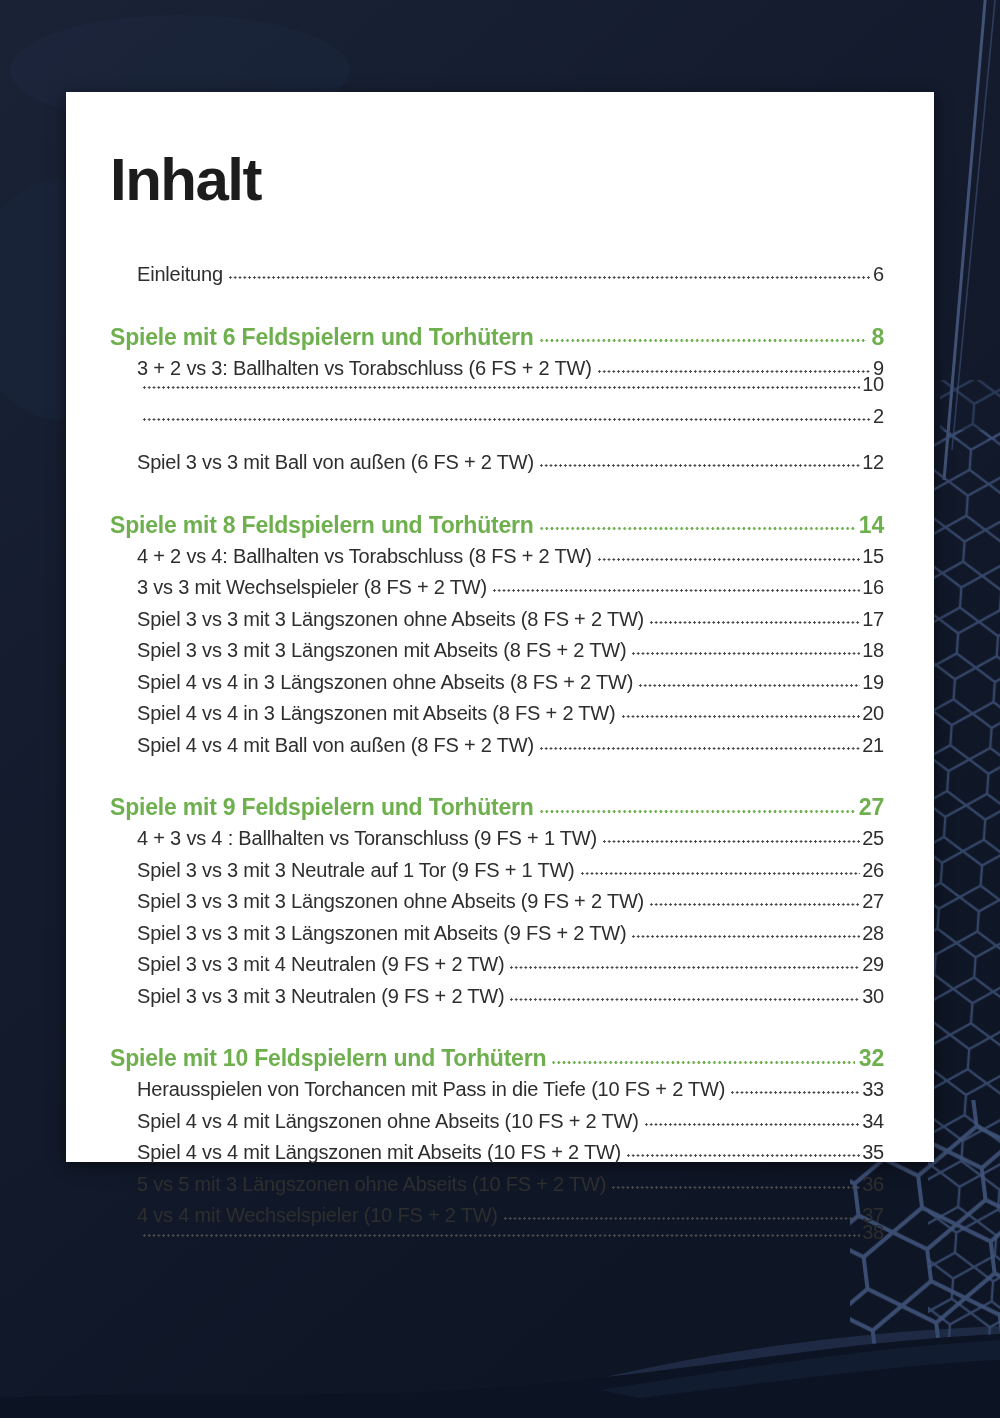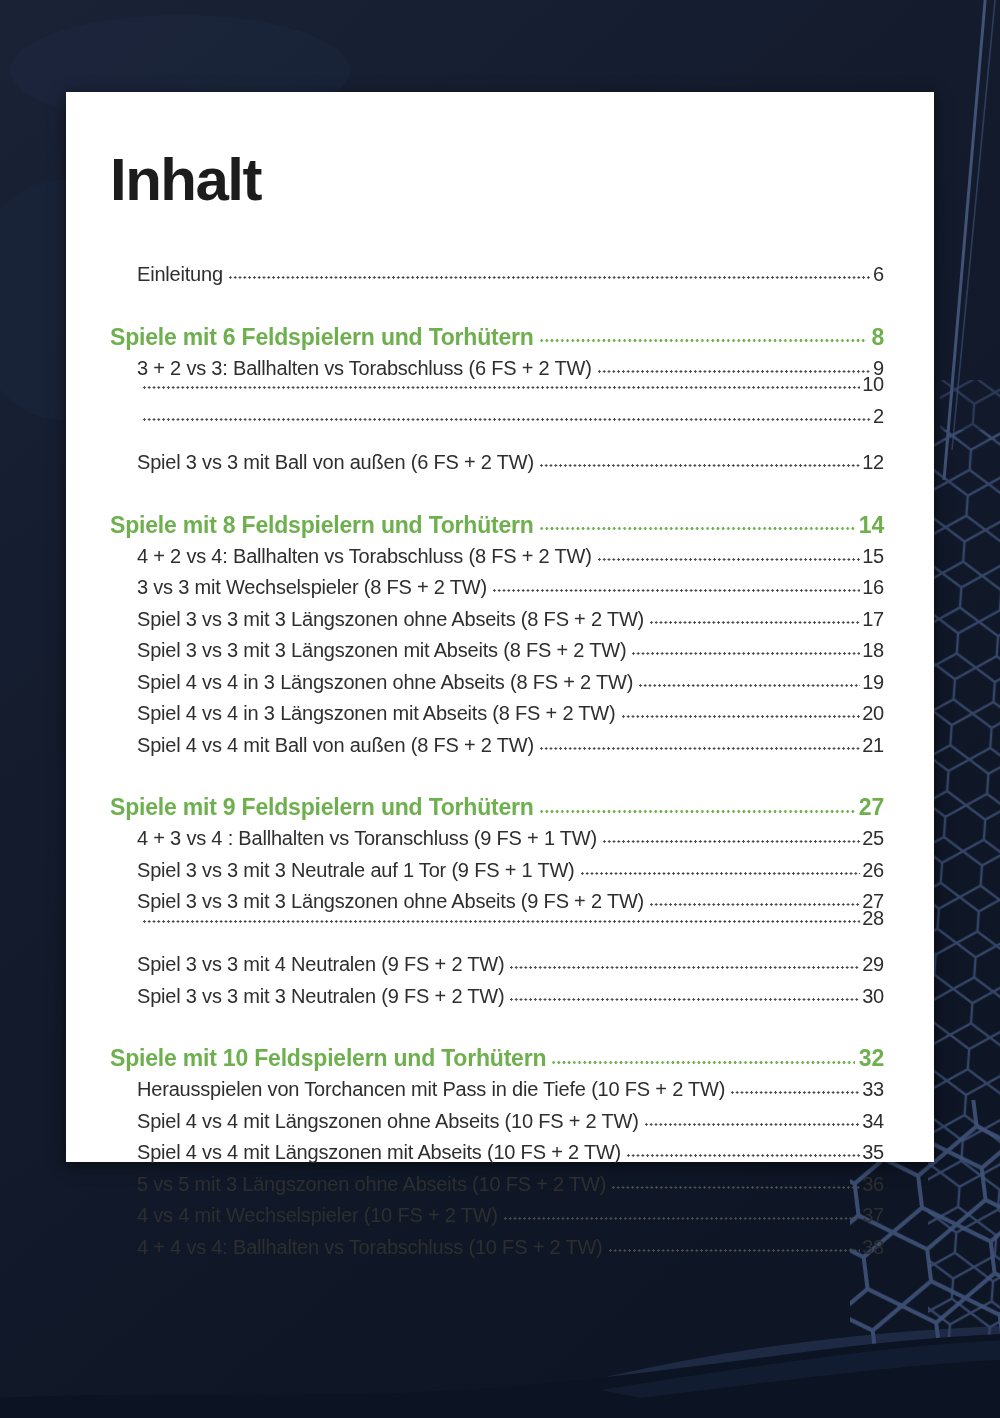--- a/index.html
+++ b/index.html
@@ -205,20 +205,21 @@
         <span class="label">Spiel 3 vs 3 mit 3 Neutrale auf 1 Tor (9 FS + 1 TW)</span>
         <span class="leader"></span>
         <span class="pagenum">26</span>
       </div>
       <div class="row item-row">
         <span class="label">Spiel 3 vs 3 mit 3 Längszonen ohne Abseits (9 FS + 2 TW)</span>
         <span class="leader"></span>
         <span class="pagenum">27</span>
       </div>
       <div class="row item-row">
+        <span class="label">Spiel 3 vs 3 mit 3 Längszonen mit Abseits (9 FS + 2 TW)</span>
         <span class="leader"></span>
         <span class="pagenum">28</span>
       </div>
       <div class="row item-row">
         <span class="label">Spiel 3 vs 3 mit 4 Neutralen (9 FS + 2 TW)</span>
         <span class="leader"></span>
         <span class="pagenum">29</span>
       </div>
       <div class="row item-row">
         <span class="label">Spiel 3 vs 3 mit 3 Neutralen (9 FS + 2 TW)</span>
@@ -252,20 +253,19 @@
         <span class="label">5 vs 5 mit 3 Längszonen ohne Abseits (10 FS + 2 TW)</span>
         <span class="leader"></span>
         <span class="pagenum">36</span>
       </div>
       <div class="row item-row">
         <span class="label">4 vs 4 mit Wechselspieler (10 FS + 2 TW)</span>
         <span class="leader"></span>
         <span class="pagenum">37</span>
       </div>
       <div class="row item-row">
-        <span class="label">4 + 4 vs 4: Ballhalten vs Torabschluss (10 FS + 2 TW)</span>
         <span class="leader"></span>
         <span class="pagenum">38</span>
       </div>
     </div>
 
   </div>
 </div>
 
 </body></html>

